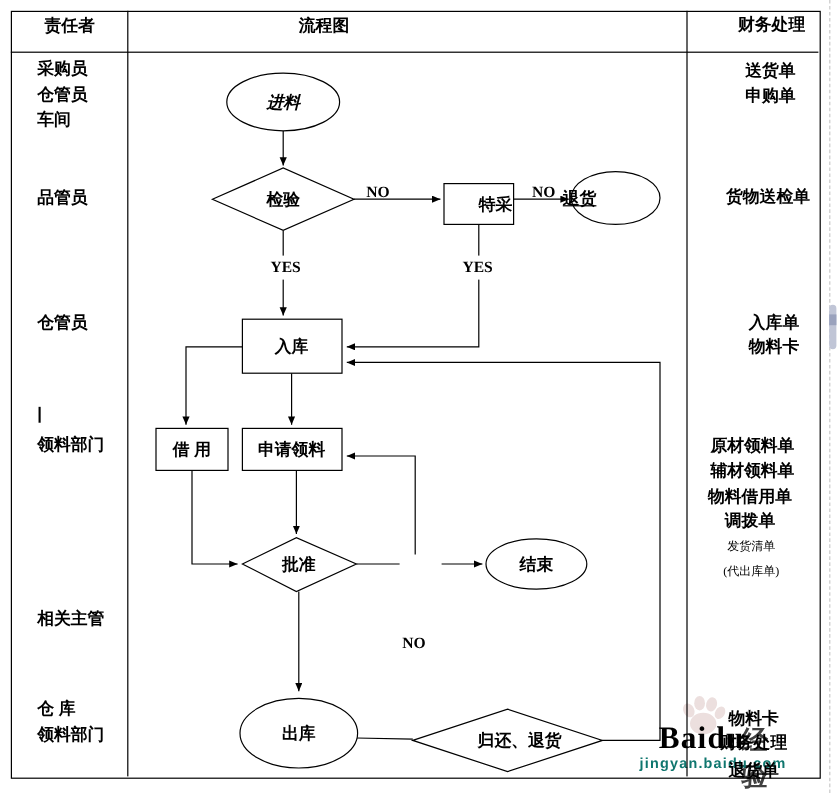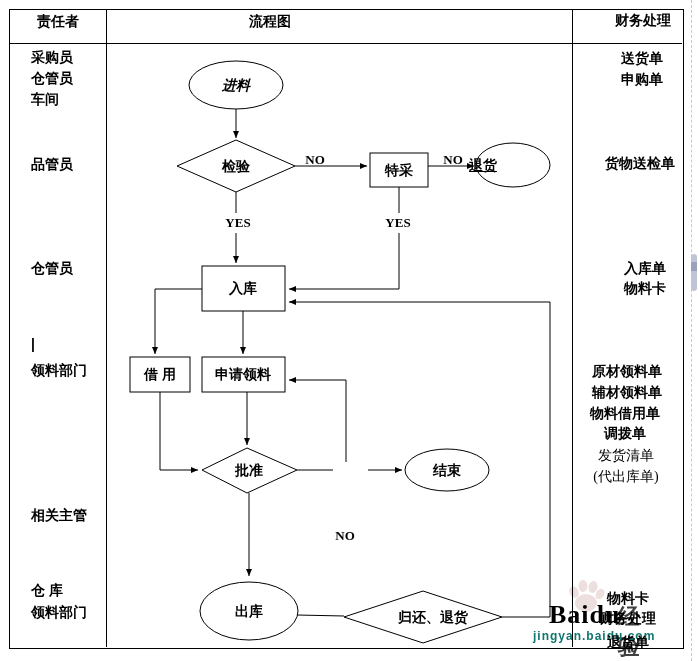--- a/index.html
+++ b/index.html
@@ -5,21 +5,21 @@
   html,body{margin:0;padding:0;background:#ffffff;}
   #stage{
     position:relative;width:698px;height:661px;background:#ffffff;overflow:hidden;
     font-family:"Liberation Sans","DejaVu Sans",sans-serif;color:#000;
   }
   
   .t{position:absolute;font-size:14px;font-weight:bold;color:#000;white-space:nowrap;line-height:20px;z-index:5;}
   .c{transform:translate(-50%,-50%);}          
   .cx{transform:translateX(-50%);}             
   .serif{font-family:"Liberation Serif","DejaVu Serif",serif;font-size:13px;font-weight:bold;}
-  .lightkai{font-family:"Liberation Serif","DejaVu Serif",serif;font-weight:normal;font-size:14px;}
+  .lightkai{font-family:"Liberation Serif","DejaVu Serif",serif;font-weight:normal;font-size:10px;}
   .wbg{background:#ffffff;padding:0 2px;}
   
   .bline{position:absolute;background:#000;z-index:2;}
   .obox{position:absolute;border:1px solid #000;z-index:2;}
   
   #watermark{position:absolute;z-index:1;}
   .wm-baidu{position:absolute;left:533px;top:600px;font-family:"Liberation Serif","DejaVu Serif",serif;
     font-size:26px;font-weight:bold;color:#000000;letter-spacing:1px;z-index:1;margin-left:16px;}
   .wm-cn{position:absolute;left:618px;top:602px;font-size:22px;font-weight:bold;color:#404040;z-index:1;}
   .wm-url{position:absolute;left:533px;top:629px;font-size:12px;font-weight:bold;color:#0f766e;letter-spacing:1px;z-index:1;}
@@ -121,21 +121,21 @@
       <rect x="202" y="357" width="83" height="35" fill="#fff"></rect>
       <polygon points="202,470 247,448 297,470 247,493" fill="#fff"></polygon>
       <ellipse cx="447" cy="470" rx="42" ry="21" fill="#fff"></ellipse>
       <ellipse cx="249" cy="611" rx="49" ry="29" fill="#fff"></ellipse>
       <polygon points="344,617 423,591 502,617 423,643" fill="#fff"></polygon>
     </g>
   </svg>
 
   <div class="t c" style="left:236px;top:85px;font-style:italic;">进料</div>
   <div class="t c" style="left:236px;top:166px;text-align:right;">检验</div>
-  <div class="t c" style="left:399px;top:170px;">特采</div>
+  <div class="t c" style="left:399px;top:170px;padding-left:28px;">特采</div>
   <div class="t c" style="left:483px;top:165px;text-decoration:underline;">退货</div>
   <div class="t c" style="left:243px;top:288px;">入库</div>
   <div class="t c" style="left:160px;top:374px;">借 用</div>
   <div class="t c" style="left:243px;top:374px;">申请领料</div>
   <div class="t c" style="left:249px;top:470px;">批准</div>
   <div class="t c" style="left:447px;top:470px;">结束</div>
   <div class="t c" style="left:249px;top:611px;">出库</div>
   <div class="t c" style="left:433px;top:617px;text-align:center;">归还、退货</div>
 
   <div class="t c serif" style="left:315px;top:160px;">NO</div>

